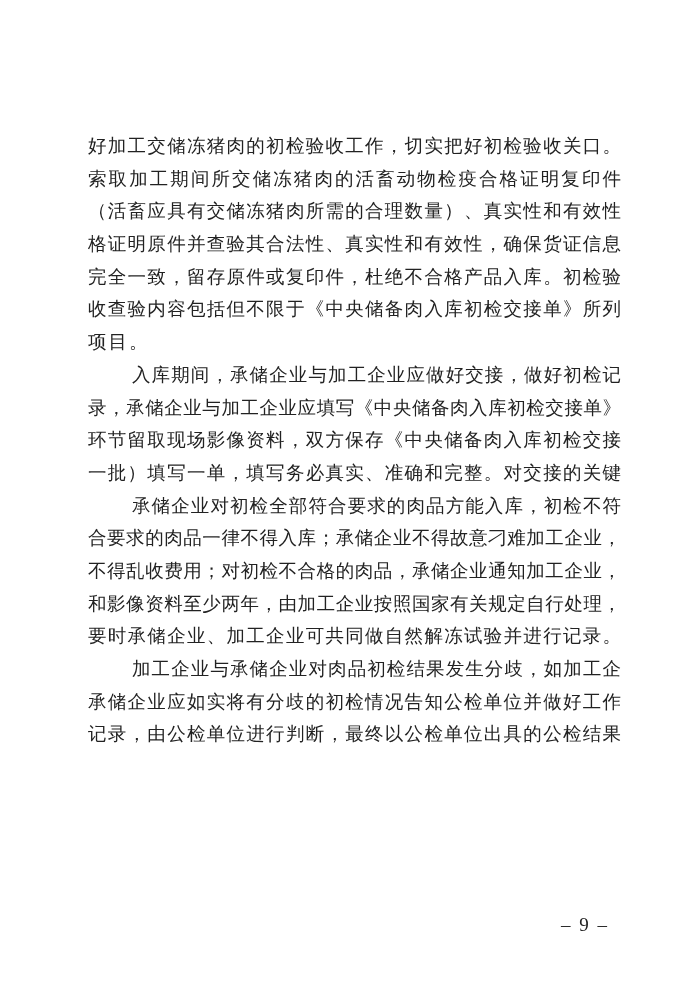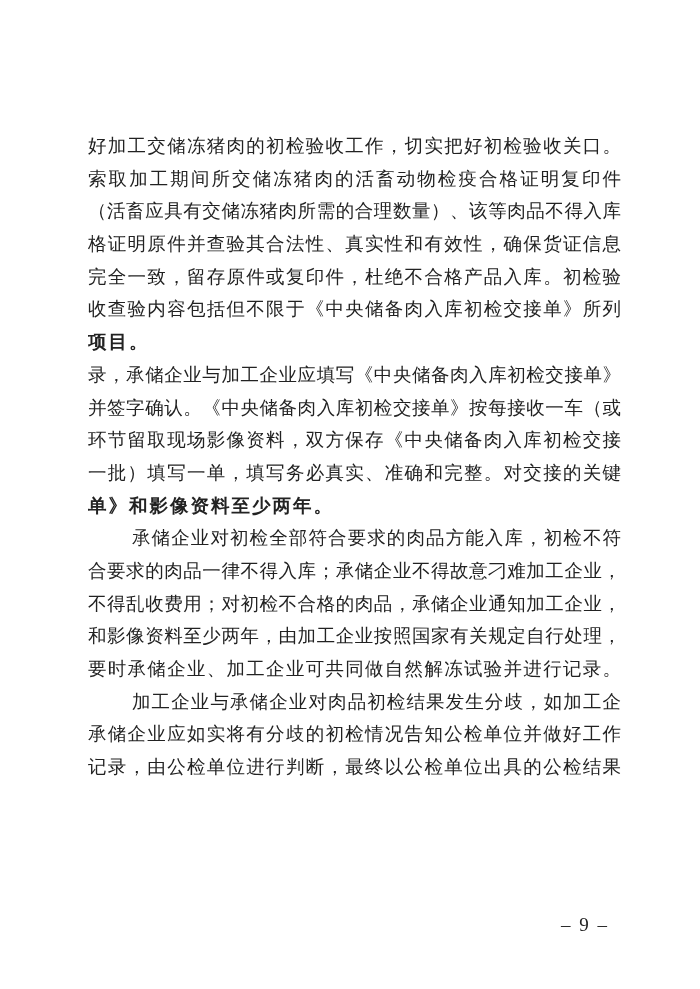--- a/index.html
+++ b/index.html
@@ -34,50 +34,48 @@
     color: #222222;
   }
   .line.indent {
     padding-left: 44px;
     width: 489px;
   }
   .line.short {
     text-align: center;
     text-align-last: left;
     letter-spacing: 2px;
-    font-weight: bold;
   }
   .page-number {
     position: absolute;
     left: 545px;
     top: 914px;
     width: 80px;
     font-size: 19px;
     letter-spacing: 2px;
     text-align: center;
     color: #222222;
   }
 </style>
 </head>
 <body>
 
 <div class="page">
   <div class="text-block">
     <div class="line">好加工交储冻猪肉的初检验收工作，切实把好初检验收关口。</div>
     <div class="line">索取加工期间所交储冻猪肉的活畜动物检疫合格证明复印件</div>
-    <div class="line">（活畜应具有交储冻猪肉所需的合理数量）、该等肉品不得入库</div>
+    <div class="line">（活畜应具有交储冻猪肉所需的合理数量）、真实性和有效性</div>
     <div class="line">格证明原件并查验其合法性、真实性和有效性，确保货证信息</div>
     <div class="line">完全一致，留存原件或复印件，杜绝不合格产品入库。初检验</div>
     <div class="line">收查验内容包括但不限于《中央储备肉入库初检交接单》所列</div>
     <div class="line short">项目。</div>
+    <div class="line indent">入库期间，承储企业与加工企业应做好交接，做好初检记</div>
     <div class="line">录，承储企业与加工企业应填写《中央储备肉入库初检交接单》</div>
-    <div class="line">并签字确认。《中央储备肉入库初检交接单》按每接收一车（或</div>
     <div class="line">环节留取现场影像资料，双方保存《中央储备肉入库初检交接</div>
     <div class="line">一批）填写一单，填写务必真实、准确和完整。对交接的关键</div>
-    <div class="line short">单》和影像资料至少两年。</div>
     <div class="line indent">承储企业对初检全部符合要求的肉品方能入库，初检不符</div>
     <div class="line">合要求的肉品一律不得入库；承储企业不得故意刁难加工企业，</div>
     <div class="line">不得乱收费用；对初检不合格的肉品，承储企业通知加工企业，</div>
     <div class="line">和影像资料至少两年，由加工企业按照国家有关规定自行处理，</div>
     <div class="line">要时承储企业、加工企业可共同做自然解冻试验并进行记录。</div>
     <div class="line indent">加工企业与承储企业对肉品初检结果发生分歧，如加工企</div>
     <div class="line">承储企业应如实将有分歧的初检情况告知公检单位并做好工作</div>
     <div class="line">记录，由公检单位进行判断，最终以公检单位出具的公检结果</div>
   </div>
   <div class="page-number">– 9 –</div>

